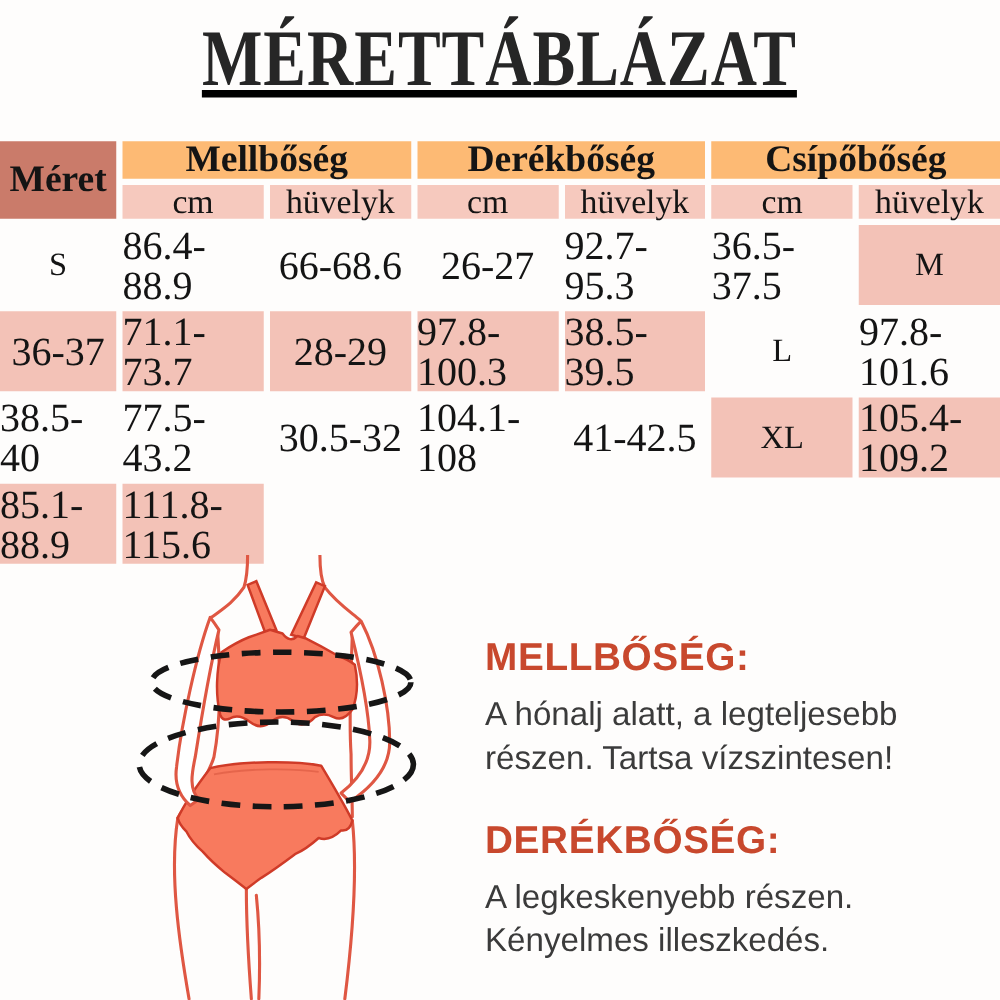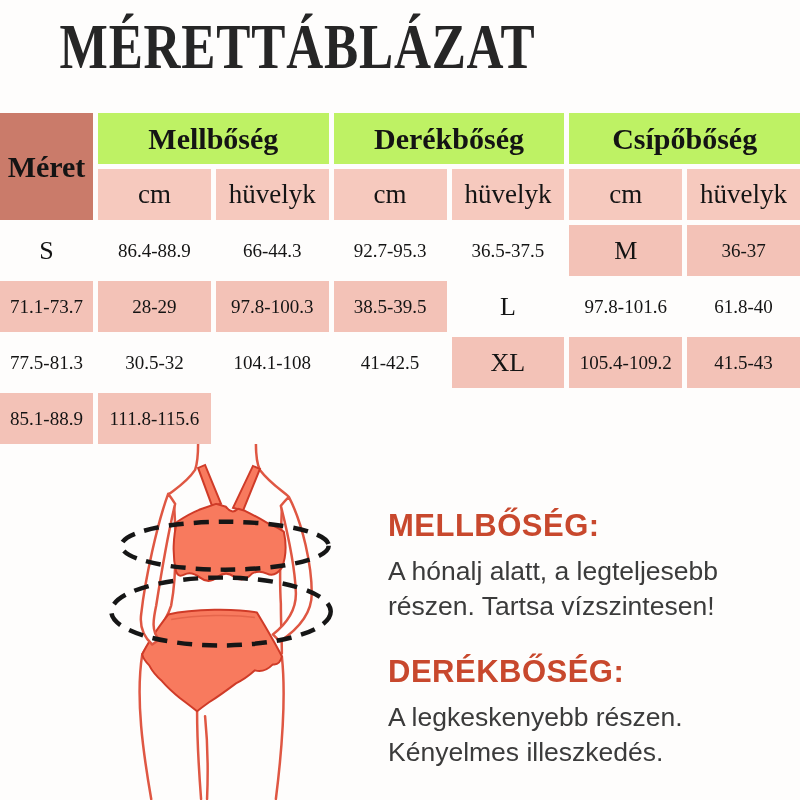--- a/index.html
+++ b/index.html
@@ -4,46 +4,46 @@
 <style>
   html,body{margin:0;padding:0;}
   body{
     width:800px;height:800px;position:relative;overflow:hidden;
     background:#fefdfc;
     font-family:"Liberation Serif", serif;
   }
   
   .title-bar{
     position:absolute;top:0;left:0;width:800px;height:93px;
-    display:flex;align-items:center;
+    display:flex;align-items:center;justify-content:center;text-decoration:underline;
   }
   .title-bar h1{
     margin:0;font-family:"Liberation Serif", serif;font-weight:700;
     font-size:64px;color:#262626;letter-spacing:1px;white-space:nowrap;
     transform:scaleX(0.80);transform-origin:center;
   }
   
   .size-table{
     position:absolute;top:113px;left:0;width:800px;height:331px;
     display:grid;
     grid-template-columns:93px repeat(6,1fr);
     grid-template-rows:repeat(6,1fr);
     gap:5px;
     background:#fefdfc;
   }
   .cell{
     display:flex;align-items:center;justify-content:center;
-    color:#141414;font-size:19px;line-height:1;
+    color:#141414;font-size:32px;line-height:1;
   }
   .cell-meret{
     grid-column:1;grid-row:1/3;background:#ca7b6a;
     font-weight:700;font-size:30px;
   }
   .group-header{
-    grid-row:1;background:#bef264;font-weight:700;font-size:30px;
+    grid-row:1;background:#fdba74;font-weight:700;font-size:30px;
   }
   .g1{grid-column:2/4}.g2{grid-column:4/6}.g3{grid-column:6/8}
   .unit-header{grid-row:2;background:#f6c9be;font-size:27px;}
   .row-white{background:#fefdfc;}
   .row-pink{background:#f3c2b7;}
   .size-cell{font-size:26px;}
   
   .figure-wrap{position:absolute;left:85px;top:444px;width:290px;height:356px;}
   .instructions{
     position:absolute;left:388px;top:508px;width:420px;
@@ -72,42 +72,42 @@
 
   <div class="cell unit-header">cm</div>
   <div class="cell unit-header">hüvelyk</div>
   <div class="cell unit-header">cm</div>
   <div class="cell unit-header">hüvelyk</div>
   <div class="cell unit-header">cm</div>
   <div class="cell unit-header">hüvelyk</div>
 
   <div class="cell row-white size-cell">S</div>
   <div class="cell row-white">86.4-88.9</div>
-  <div class="cell row-white">66-44.3</div>
+  <div class="cell row-white">66-68.6</div>
+  <div class="cell row-white">26-27</div>
   <div class="cell row-white">92.7-95.3</div>
   <div class="cell row-white">36.5-37.5</div>
 
   <div class="cell row-pink size-cell">M</div>
   <div class="cell row-pink">36-37</div>
   <div class="cell row-pink">71.1-73.7</div>
   <div class="cell row-pink">28-29</div>
   <div class="cell row-pink">97.8-100.3</div>
   <div class="cell row-pink">38.5-39.5</div>
 
   <div class="cell row-white size-cell">L</div>
   <div class="cell row-white">97.8-101.6</div>
-  <div class="cell row-white">61.8-40</div>
-  <div class="cell row-white">77.5-81.3</div>
+  <div class="cell row-white">38.5-40</div>
+  <div class="cell row-white">77.5-43.2</div>
   <div class="cell row-white">30.5-32</div>
   <div class="cell row-white">104.1-108</div>
   <div class="cell row-white">41-42.5</div>
 
   <div class="cell row-pink size-cell">XL</div>
   <div class="cell row-pink">105.4-109.2</div>
-  <div class="cell row-pink">41.5-43</div>
   <div class="cell row-pink">85.1-88.9</div>
   <div class="cell row-pink">111.8-115.6</div>
 </div>
 
 <div class="figure-wrap">
   <svg width="290" height="356" viewBox="0 0 290 357">
     <g fill="none" stroke="#df5743" stroke-width="2.5" stroke-linecap="round">
 
       <path d="M 113,0 C 113,12 112,20 110,26 C 102,38 92,44 84,50"></path>
       <path d="M 171,0 C 171,12 172,20 175,26 C 184,38 196,46 203,52"></path>

